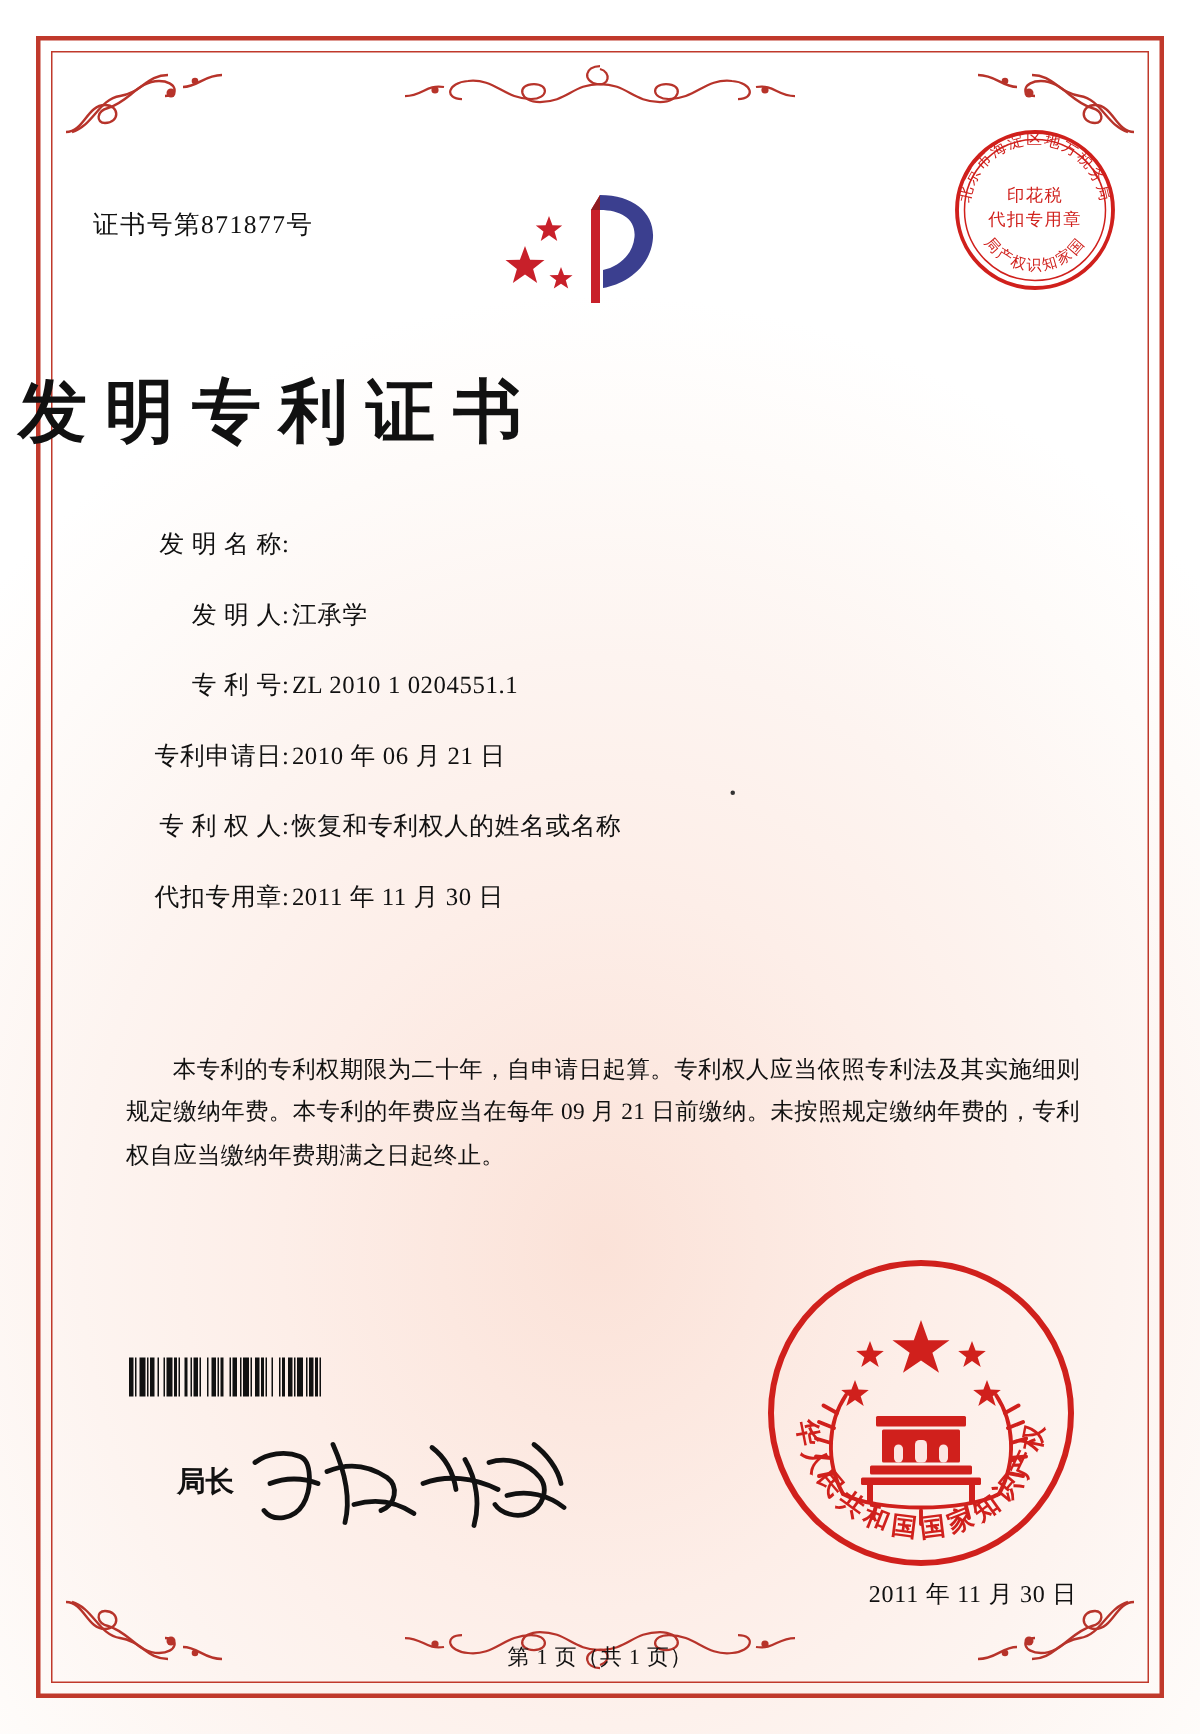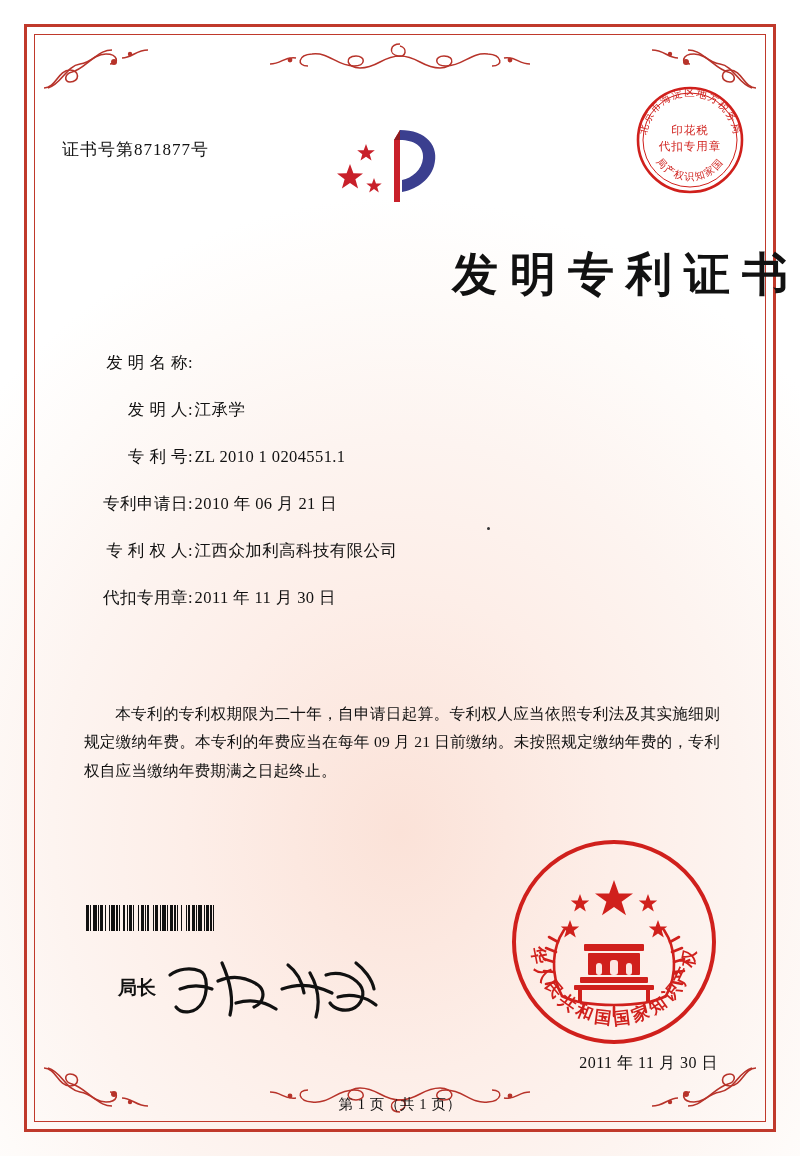--- a/index.html
+++ b/index.html
@@ -99,21 +99,21 @@
     width: 116px;
     height: 116px;
   }
   .tax-stamp svg { display:block; width:100%; height:100%; }
 
   
   .main-title {
     position: absolute;
     left: 0; right: 0;
     top: 244px;
-    text-align: right;
+    text-align: left;
     font-size: 46px;
     font-weight: bold;
     letter-spacing: 12px;
     color: #111;
     text-indent: 12px;
     font-family: "DejaVu Serif", "Liberation Serif", serif;
   }
 
   
   .fields {
@@ -355,21 +355,21 @@
       <span class="field-value">ZL 2010 1 0204551.1</span>
     </div>
     <div class="field-row">
       <span class="field-label">专利申请日</span>
       <span class="field-colon">:</span>
       <span class="field-value">2010 年 06 月 21 日</span>
     </div>
     <div class="field-row">
       <span class="field-label">专 利 权 人</span>
       <span class="field-colon">:</span>
-      <span class="field-value">江西众加利高科技有限公司</span>
+      <span class="field-value">恢复和专利权人的姓名或名称</span>
     </div>
     <div class="field-row">
       <span class="field-label">代扣专用章</span>
       <span class="field-colon">:</span>
       <span class="field-value">2011 年 11 月 30 日</span>
     </div>
   </div>
 
   <div class="stray-dot"></div>
 

